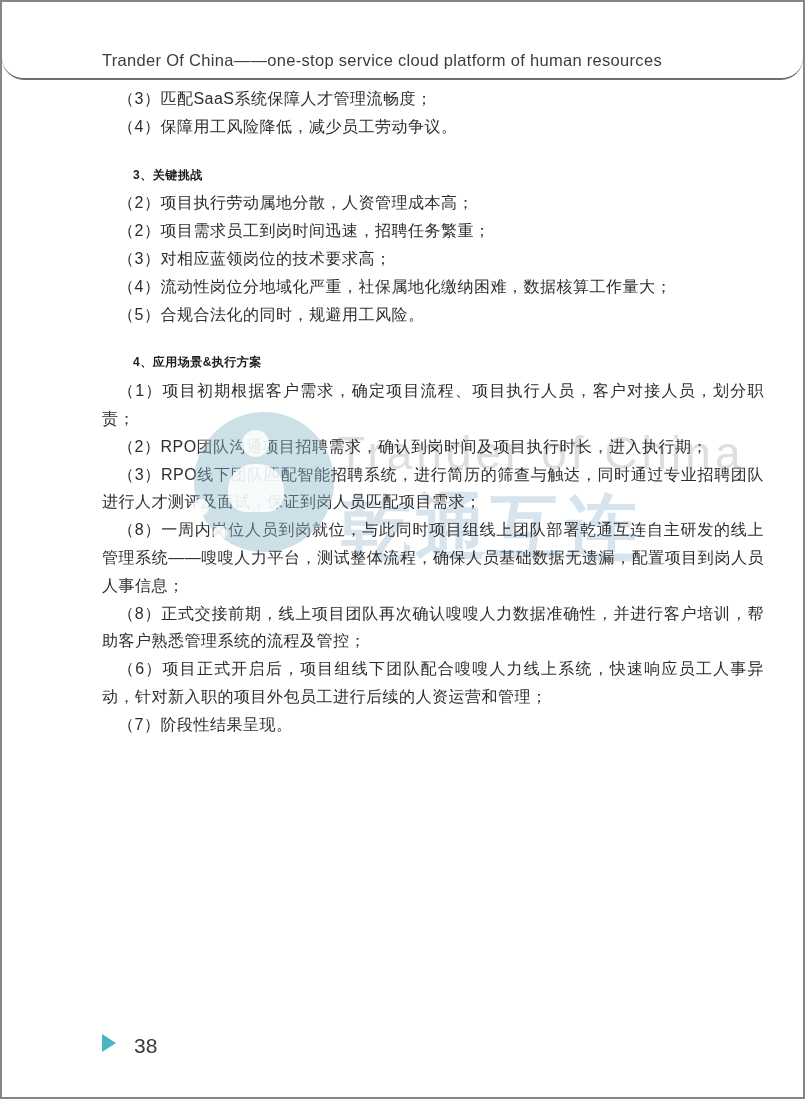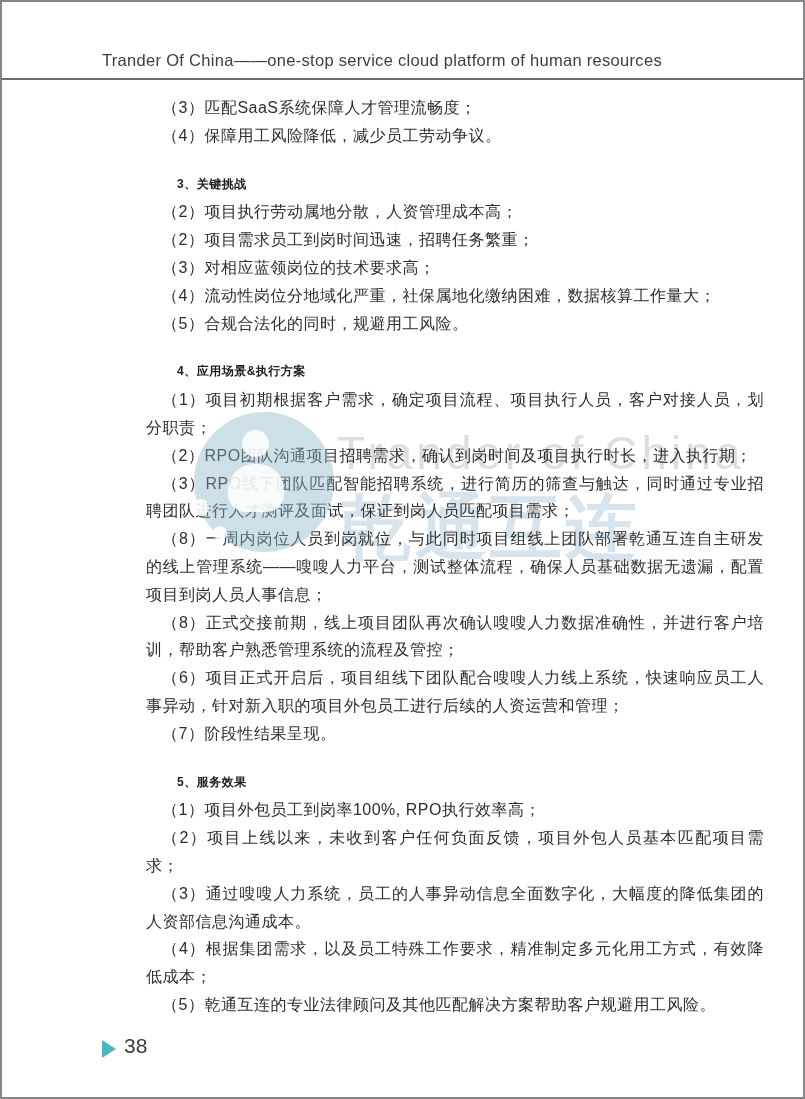--- a/index.html
+++ b/index.html
@@ -10,31 +10,30 @@
   }
   html,body{margin:0;padding:0;background:#fff;}
   .page{
     position:relative; width:805px; height:1099px; box-sizing:border-box;
     background:#fff; border:2px solid var(--border); overflow:hidden;
     font-family:"Liberation Sans","DejaVu Sans",sans-serif; color:var(--text);
   }
   
   .page-header{
     position:absolute; top:0; left:0; right:0; height:78px;
-    border-bottom:2px solid var(--divider); box-sizing:border-box; z-index:2;
+    border-bottom:2px solid var(--divider); box-sizing:border-box; z-index:2;border-radius:22px;
   }
   .header-title{
     position:absolute; left:100px; bottom:8px; font-size:16.5px;
     color:var(--header-text); letter-spacing:0.3px; white-space:nowrap;
   }
   
   .content{
-    position:absolute; top:76px; left:0; right:0; z-index:1;
+    position:absolute; top:67px; left:0; right:0; z-index:1;
     padding:16px 39px 0 100px;
-    margin-left:44px;
   }
   .para{
     margin:0; font-size:16px; line-height:27.8px; text-indent:16px;
     text-align:justify; color:var(--text); letter-spacing:0.5px;
   }
   .heading{
     margin:21px 0 0 31px; font-size:12px; line-height:27.8px;
     font-weight:bold; color:var(--heading); letter-spacing:0.5px;
   }
   .section:first-child .heading{margin-top:0;}
@@ -66,21 +65,21 @@
     position:absolute; left:190px; top:497px; width:17px; height:17px;
     border-radius:50%; background:var(--wm-white);
   }
   .wm-dot2{
     position:absolute; left:211px; top:524px; width:14px; height:14px;
     border-radius:50%; background:var(--wm-white);
   }
   
   .page-footer{
     position:absolute; left:100px; top:1032px; z-index:2;
-    display:flex; align-items:flex-end; gap:8px;
+    display:flex; align-items:flex-start; gap:18px;
   }
   .page-marker{
     width:0; height:0; display:inline-block;
     border-top:9px solid transparent; border-bottom:9px solid transparent;
     border-left:14px solid var(--accent);
   }
   .page-number{font-size:21px; color:#3a3a3a;}
 </style>
 </head>
 <body>
@@ -113,28 +112,20 @@
         <section class="section">
           <h3 class="heading">4、应用场景&amp;执行方案</h3>
           <p class="para">（1）项目初期根据客户需求，确定项目流程、项目执行人员，客户对接人员，划分职责；</p>
           <p class="para">（2）RPO团队沟通项目招聘需求，确认到岗时间及项目执行时长，进入执行期；</p>
           <p class="para">（3）RPO线下团队匹配智能招聘系统，进行简历的筛查与触达，同时通过专业招聘团队进行人才测评及面试，保证到岗人员匹配项目需求；</p>
           <p class="para">（8）一周内岗位人员到岗就位，与此同时项目组线上团队部署乾通互连自主研发的线上管理系统——嗖嗖人力平台，测试整体流程，确保人员基础数据无遗漏，配置项目到岗人员人事信息；</p>
           <p class="para">（8）正式交接前期，线上项目团队再次确认嗖嗖人力数据准确性，并进行客户培训，帮助客户熟悉管理系统的流程及管控；</p>
           <p class="para">（6）项目正式开启后，项目组线下团队配合嗖嗖人力线上系统，快速响应员工人事异动，针对新入职的项目外包员工进行后续的人资运营和管理；</p>
           <p class="para">（7）阶段性结果呈现。</p>
         </section>
-        <section class="section">
-          <h3 class="heading">5、服务效果</h3>
-          <p class="para">（1）项目外包员工到岗率100%, RPO执行效率高；</p>
-          <p class="para">（2）项目上线以来，未收到客户任何负面反馈，项目外包人员基本匹配项目需求；</p>
-          <p class="para">（3）通过嗖嗖人力系统，员工的人事异动信息全面数字化，大幅度的降低集团的人资部信息沟通成本。</p>
-          <p class="para">（4）根据集团需求，以及员工特殊工作要求，精准制定多元化用工方式，有效降低成本；</p>
-          <p class="para">（5）乾通互连的专业法律顾问及其他匹配解决方案帮助客户规避用工风险。</p>
-        </section>
       </div>
   </main>
 
   <div class="wm-circle-layer" aria-hidden="true">
     <div class="wm-circle"></div>
     <div class="wm-head"></div>
     <div class="wm-body"></div>
     <div class="wm-dot1"></div>
     <div class="wm-dot2"></div>
   </div>

